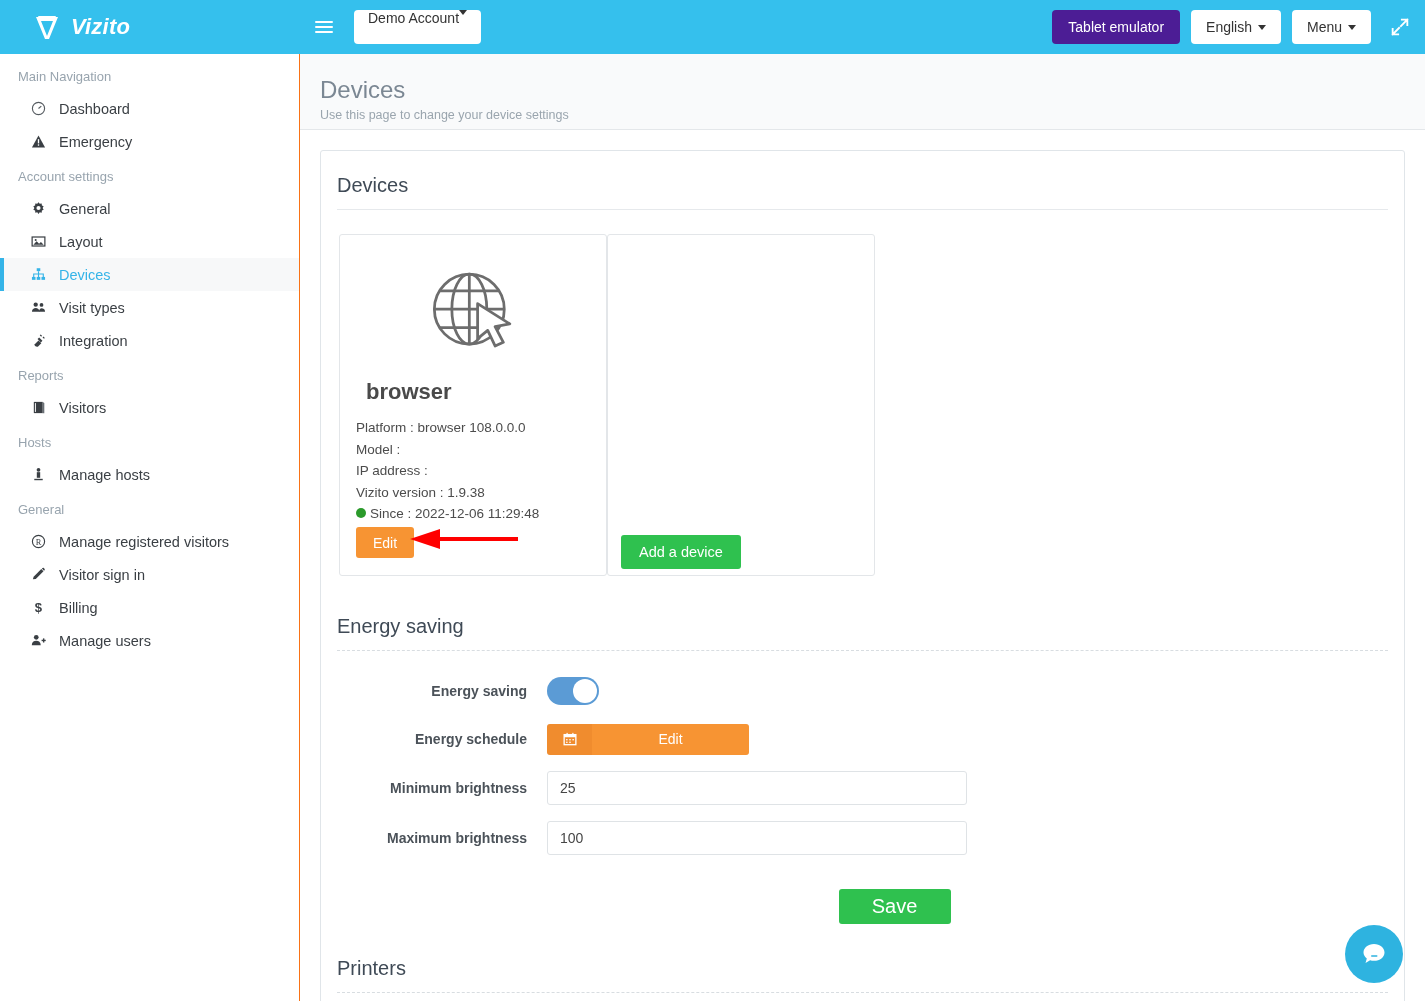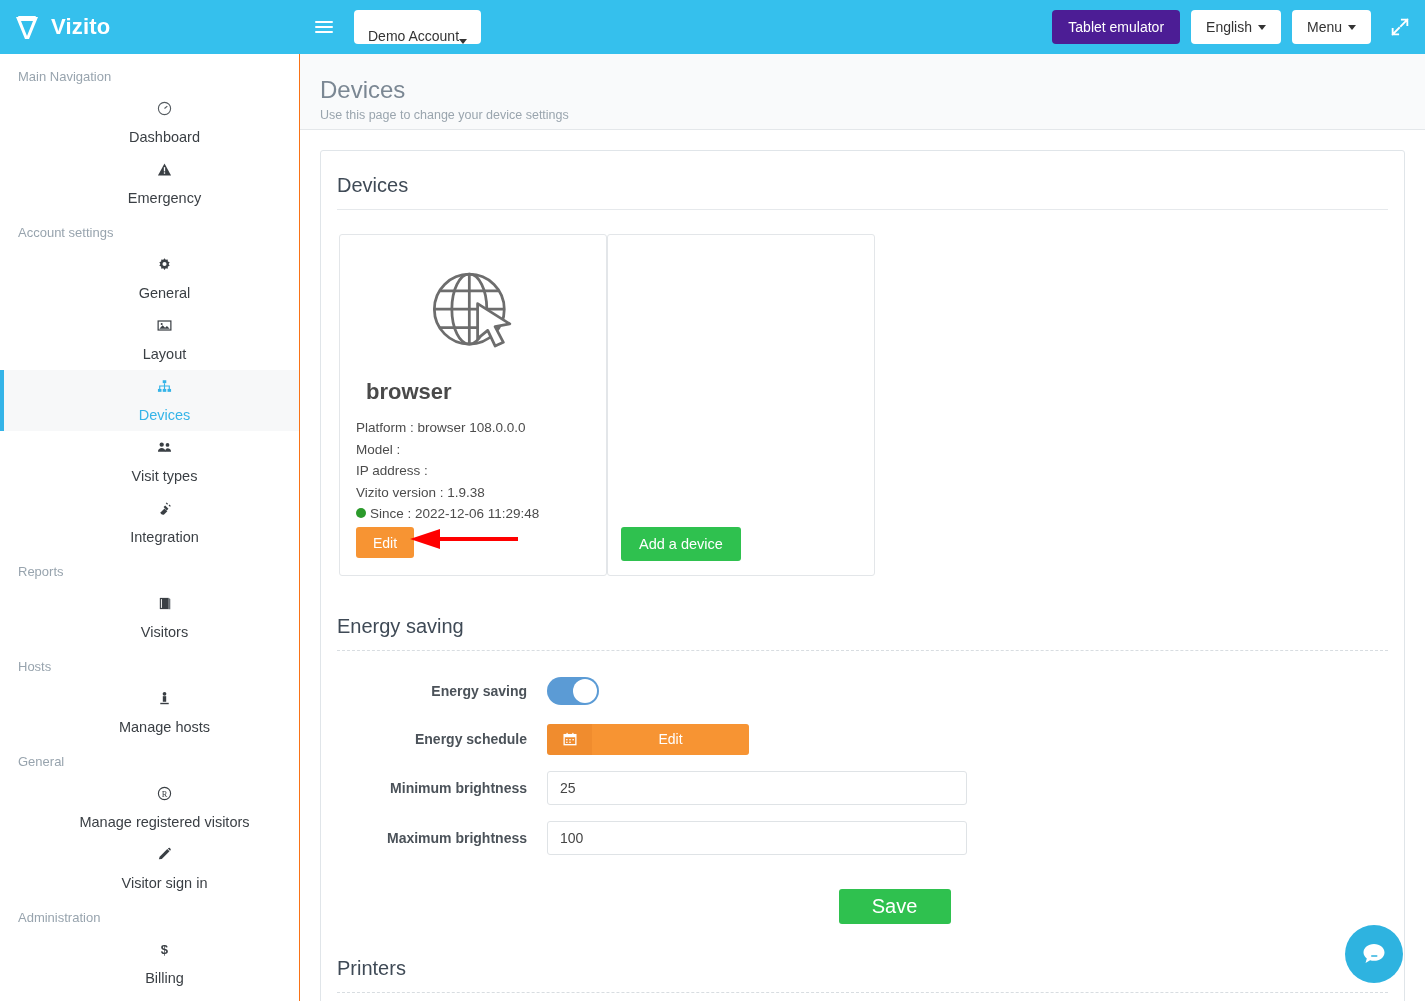--- a/index.html
+++ b/index.html
@@ -13,39 +13,40 @@
   
   .topbar {
     position: absolute; top: 0; left: 0;
     width: 1425px; height: 54px;
     background: #35c0ed;
     display: flex; align-items: center;
   }
   .brand {
     width: 300px; height: 56px;
     display: flex; align-items: center; gap: 9px;
-    padding-left: 12px;
+    padding-left: 32px;
+    font-style: italic;
   }
   .brand-logo { width: 30px; height: 30px; }
   .brand-name {
     color: #ffffff; font-size: 22px; font-weight: bold;
     letter-spacing: .2px;
   }
   .hamburger {
     width: 18px; margin-left: 15px; cursor: pointer;
     display: flex; flex-direction: column; gap: 3px;
   }
   .hamburger i { display: block; height: 2px; background: #ffffff; border-radius: 1px; }
   .acct-btn {
     margin-left: 21px;
     background: #ffffff; color: #333;
     border: none; border-radius: 4px;
     height: 34px; padding: 0 14px;
     font-size: 14px; font-family: inherit;
-    cursor: pointer; display: flex; align-items: flex-end; 
+    cursor: pointer; display: flex; align-items: flex-start; 
   }
   .caret {
     width: 0; height: 0;
     border-left: 4px solid transparent;
     border-right: 4px solid transparent;
     border-top: 5px solid currentColor;
     display: inline-block;
   }
   .topbar-right {
     margin-left: auto; display: flex; align-items: center;
@@ -77,21 +78,20 @@
   .nav-header {
     color: #98a4ae; font-size: 13px;
     padding: 11px 0 8px 18px;
   }
   .nav-item {
     display: flex; align-items: center; gap: 12px;
     padding: 8px 0 8px 30px;
     font-size: 14.5px; color: #3a3f44;
     cursor: pointer; position: relative;
     min-height: 31px;
-    flex-direction: column;
   }
   .nav-item.active {
     background: #f7f8f9; color: #35b4e8;
   }
   .nav-item.active::before {
     content: ""; position: absolute; left: 0; top: 0;
     width: 4px; height: 100%; background: #35b4e8;
   }
   .nav-ico {
     width: 17px; height: 17px; flex: 0 0 17px;
@@ -152,21 +152,21 @@
     display: inline-block; width: 10px; height: 10px;
     border-radius: 50%; background: #2b9a2b; margin-right: 4px;
   }
   .btn-edit {
     position: absolute; left: 16px; bottom: 17px;
     background: #f79433; color: #fff; border: none;
     border-radius: 3px; height: 31px; padding: 0 17px;
     font-size: 14px; font-family: inherit; cursor: pointer;
   }
   .btn-add {
-    position: absolute; left: 13px; bottom: 14px;
+    position: absolute; left: 13px; bottom: 6px;
     background: #2fc14f; color: #fff; border: none;
     border-radius: 3px; height: 34px; padding: 0 18px;
     font-size: 14.5px; font-family: inherit; cursor: pointer;
   }
   .arrow-annot {
     position: absolute; left: 404px; top: 529px;
     width: 116px; height: 20px; pointer-events: none;
   }
 
   
@@ -378,21 +378,20 @@
   <div class="nav-item">
     <span class="nav-ico">
       <svg viewBox="0 0 16 16" width="15" height="15">
           <path d="M2 13 L2.8 10.4 L11 2.2 L13.3 4.5 L5.1 12.7 Z" fill="#3a3f44"></path>
           <path d="M11.6 1.6 L13.9 3.9 L14.6 3.2 C15 2.7 14.3 1.6 13.6 1 C13.1 0.6 12.3 0.9 11.6 1.6 Z" fill="#3a3f44"></path>
         </svg>
     </span>
     <span>Visitor sign in</span>
   </div>
 
-  <div class="nav-header">Administration</div>
   <div class="nav-item">
     <span class="nav-ico">
       <svg viewBox="0 0 16 16" width="15" height="15">
           <text x="8" y="13" font-size="14" font-family="Liberation Sans, sans-serif" font-weight="bold" fill="#3a3f44" text-anchor="middle">$</text>
         </svg>
     </span>
     <span>Billing</span>
   </div>
   <div class="nav-item">
     <span class="nav-ico">

